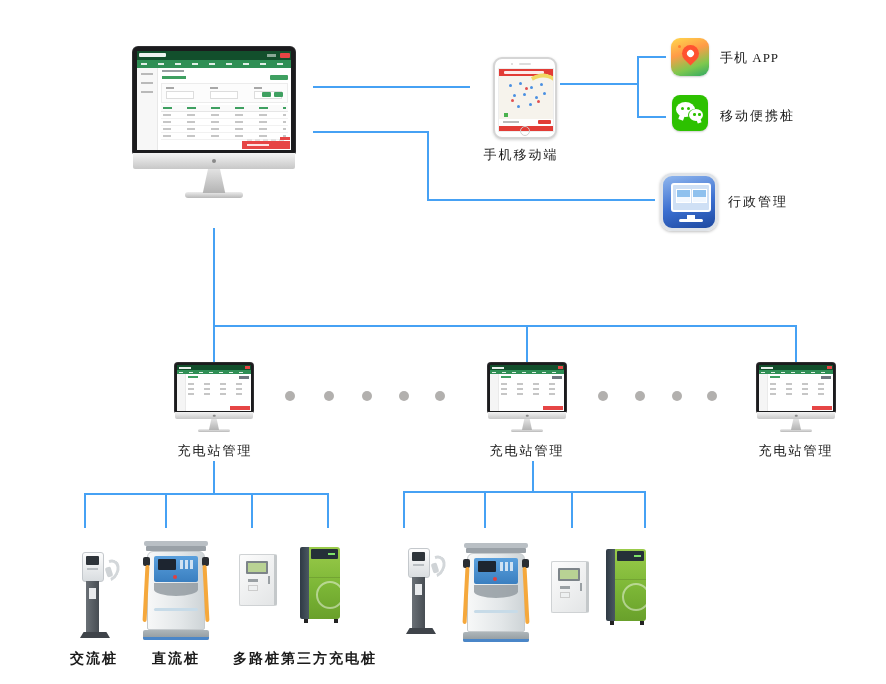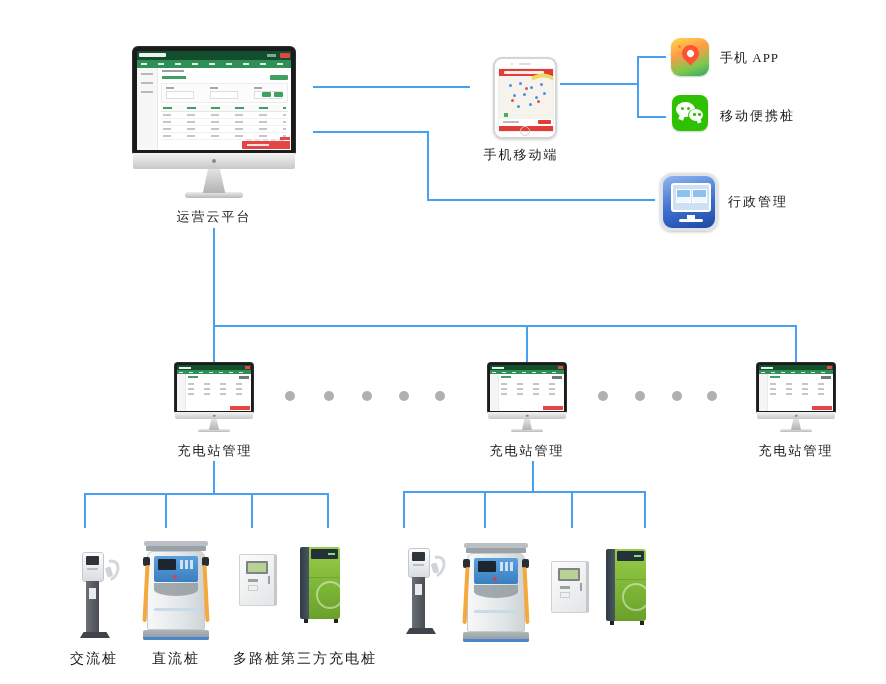--- a/index.html
+++ b/index.html
@@ -6,21 +6,21 @@
   #canvas{position:relative;width:886px;height:684px;background:#ffffff;overflow:hidden;
           font-family:"Liberation Serif","DejaVu Serif",serif;}
   
   .ln{position:absolute;background:#46a1f4;}
   .hl{height:2px;} .vl{width:2px;}
   
   .dot{position:absolute;width:10px;height:10px;border-radius:50%;background:#b2b0ae;}
   
   .lbl{position:absolute;color:#1a1a1a;font-size:13px;letter-spacing:2px;text-align:center;white-space:nowrap;}
   .lbl-left{text-align:left;}
-  .lbl-lg{font-size:14px;}
+  .lbl-lg{font-size:14px;font-weight:bold;}
   
   .monitor{position:absolute;}
   .m-screen{background:#1b1b1d;border-radius:5px 5px 1px 1px;padding:4px 4px 3px;box-shadow:0 0 0 1px #2e2e30;}
   .m-chin{background:linear-gradient(#f3f3f3,#c7c7c7);border-radius:0 0 2px 2px;position:relative;}
   .apple{position:absolute;left:50%;top:50%;transform:translate(-50%,-50%);border-radius:50%;background:#8a8a8a;}
   .m-stand{margin:0 auto;background:linear-gradient(#e2e2e2,#b3b3b3);clip-path:polygon(35% 0,65% 0,78% 100%,22% 100%);}
   .m-base{margin:-1px auto 0;background:linear-gradient(#ececec,#b9b9b9);border-radius:3px;}
   
   .ui{position:relative;width:154px;height:99px;background:#fff;overflow:hidden;}
   .ui-top{position:absolute;left:0;top:0;right:0;height:9px;background:#124f2c;}
@@ -246,21 +246,20 @@
             </div>
         </div>
       </div>
     </div>
     <div class="m-chin" style="height:16px;">
       <span class="apple" style="width:4px;height:4px;"></span>
     </div>
     <div class="m-stand" style="width:40px;height:24px;"></div>
     <div class="m-base" style="width:58px;height:6px;"></div>
   </div>
-  <div class="lbl" style="left:133px;top:208px;width:162px;">运营云平台</div>
 
   <div class="phone">
     <div class="ph-speaker"></div>
     <div class="ph-cam"></div>
     <div class="ph-screen">
       <div class="ph-head">
           <div></div>
         </div>
       <div class="ph-road"></div>
       <span class="mdot b" style="left:10px;top:15px;"></span>

